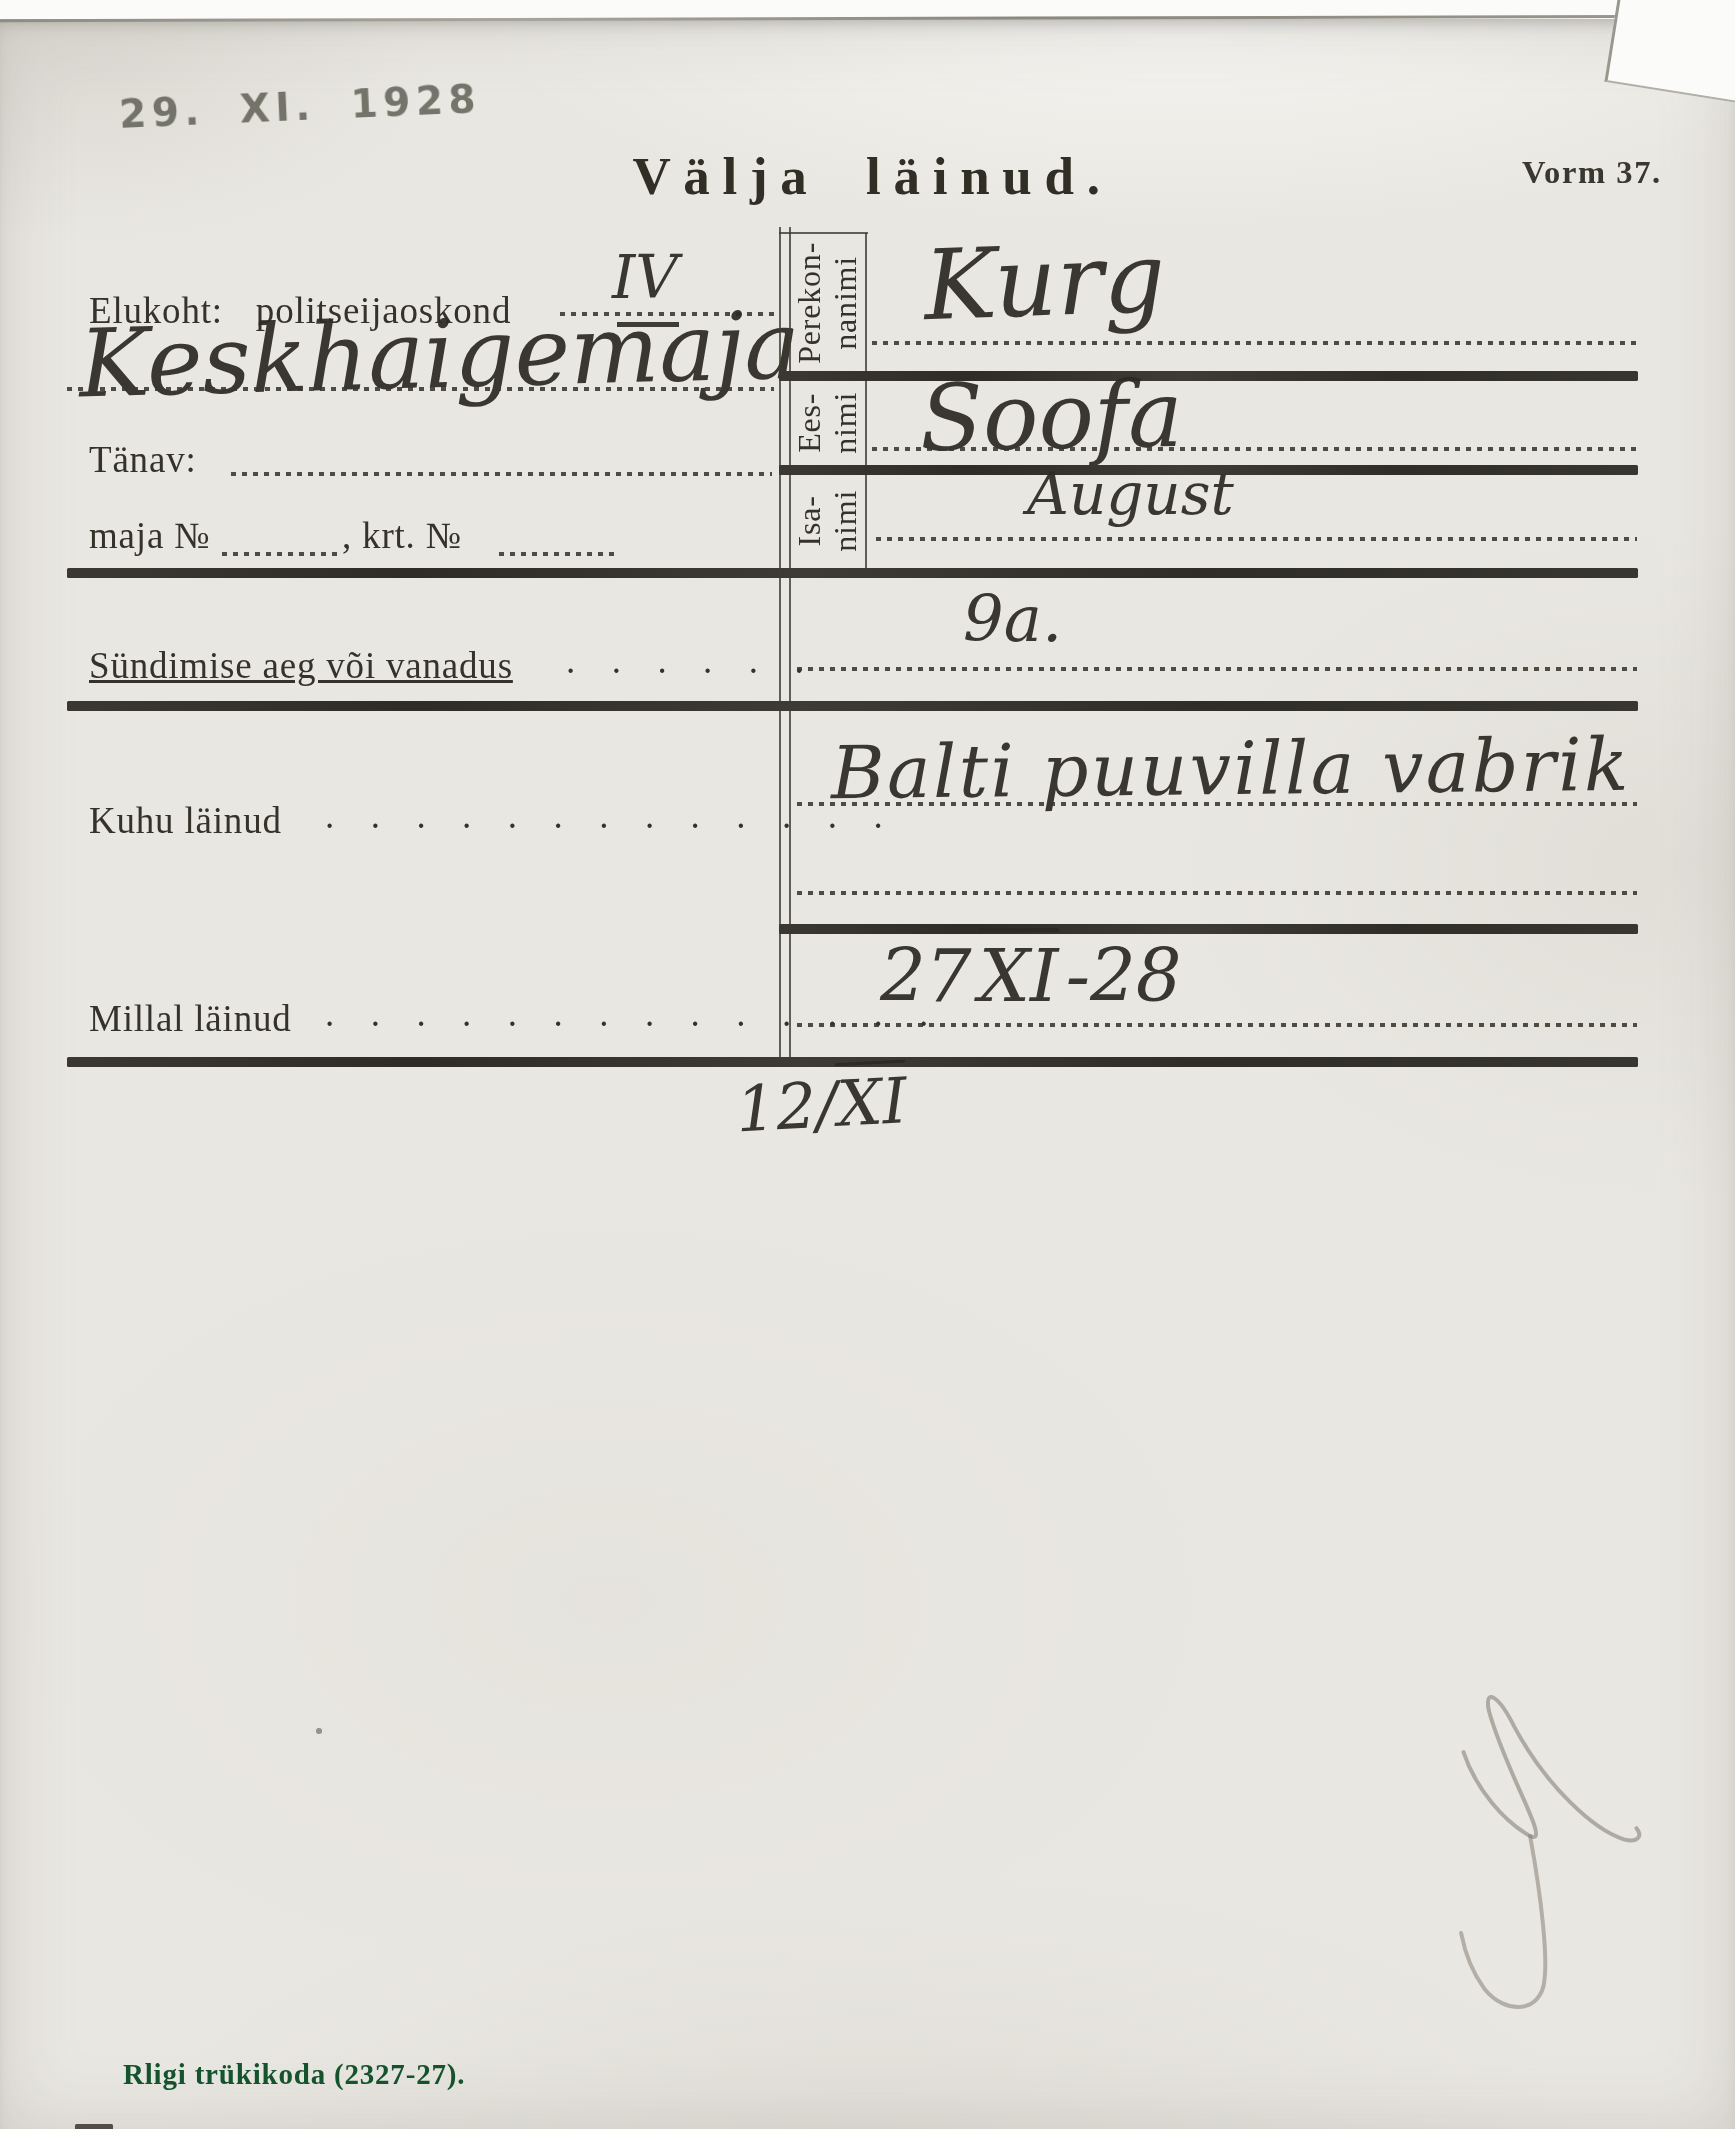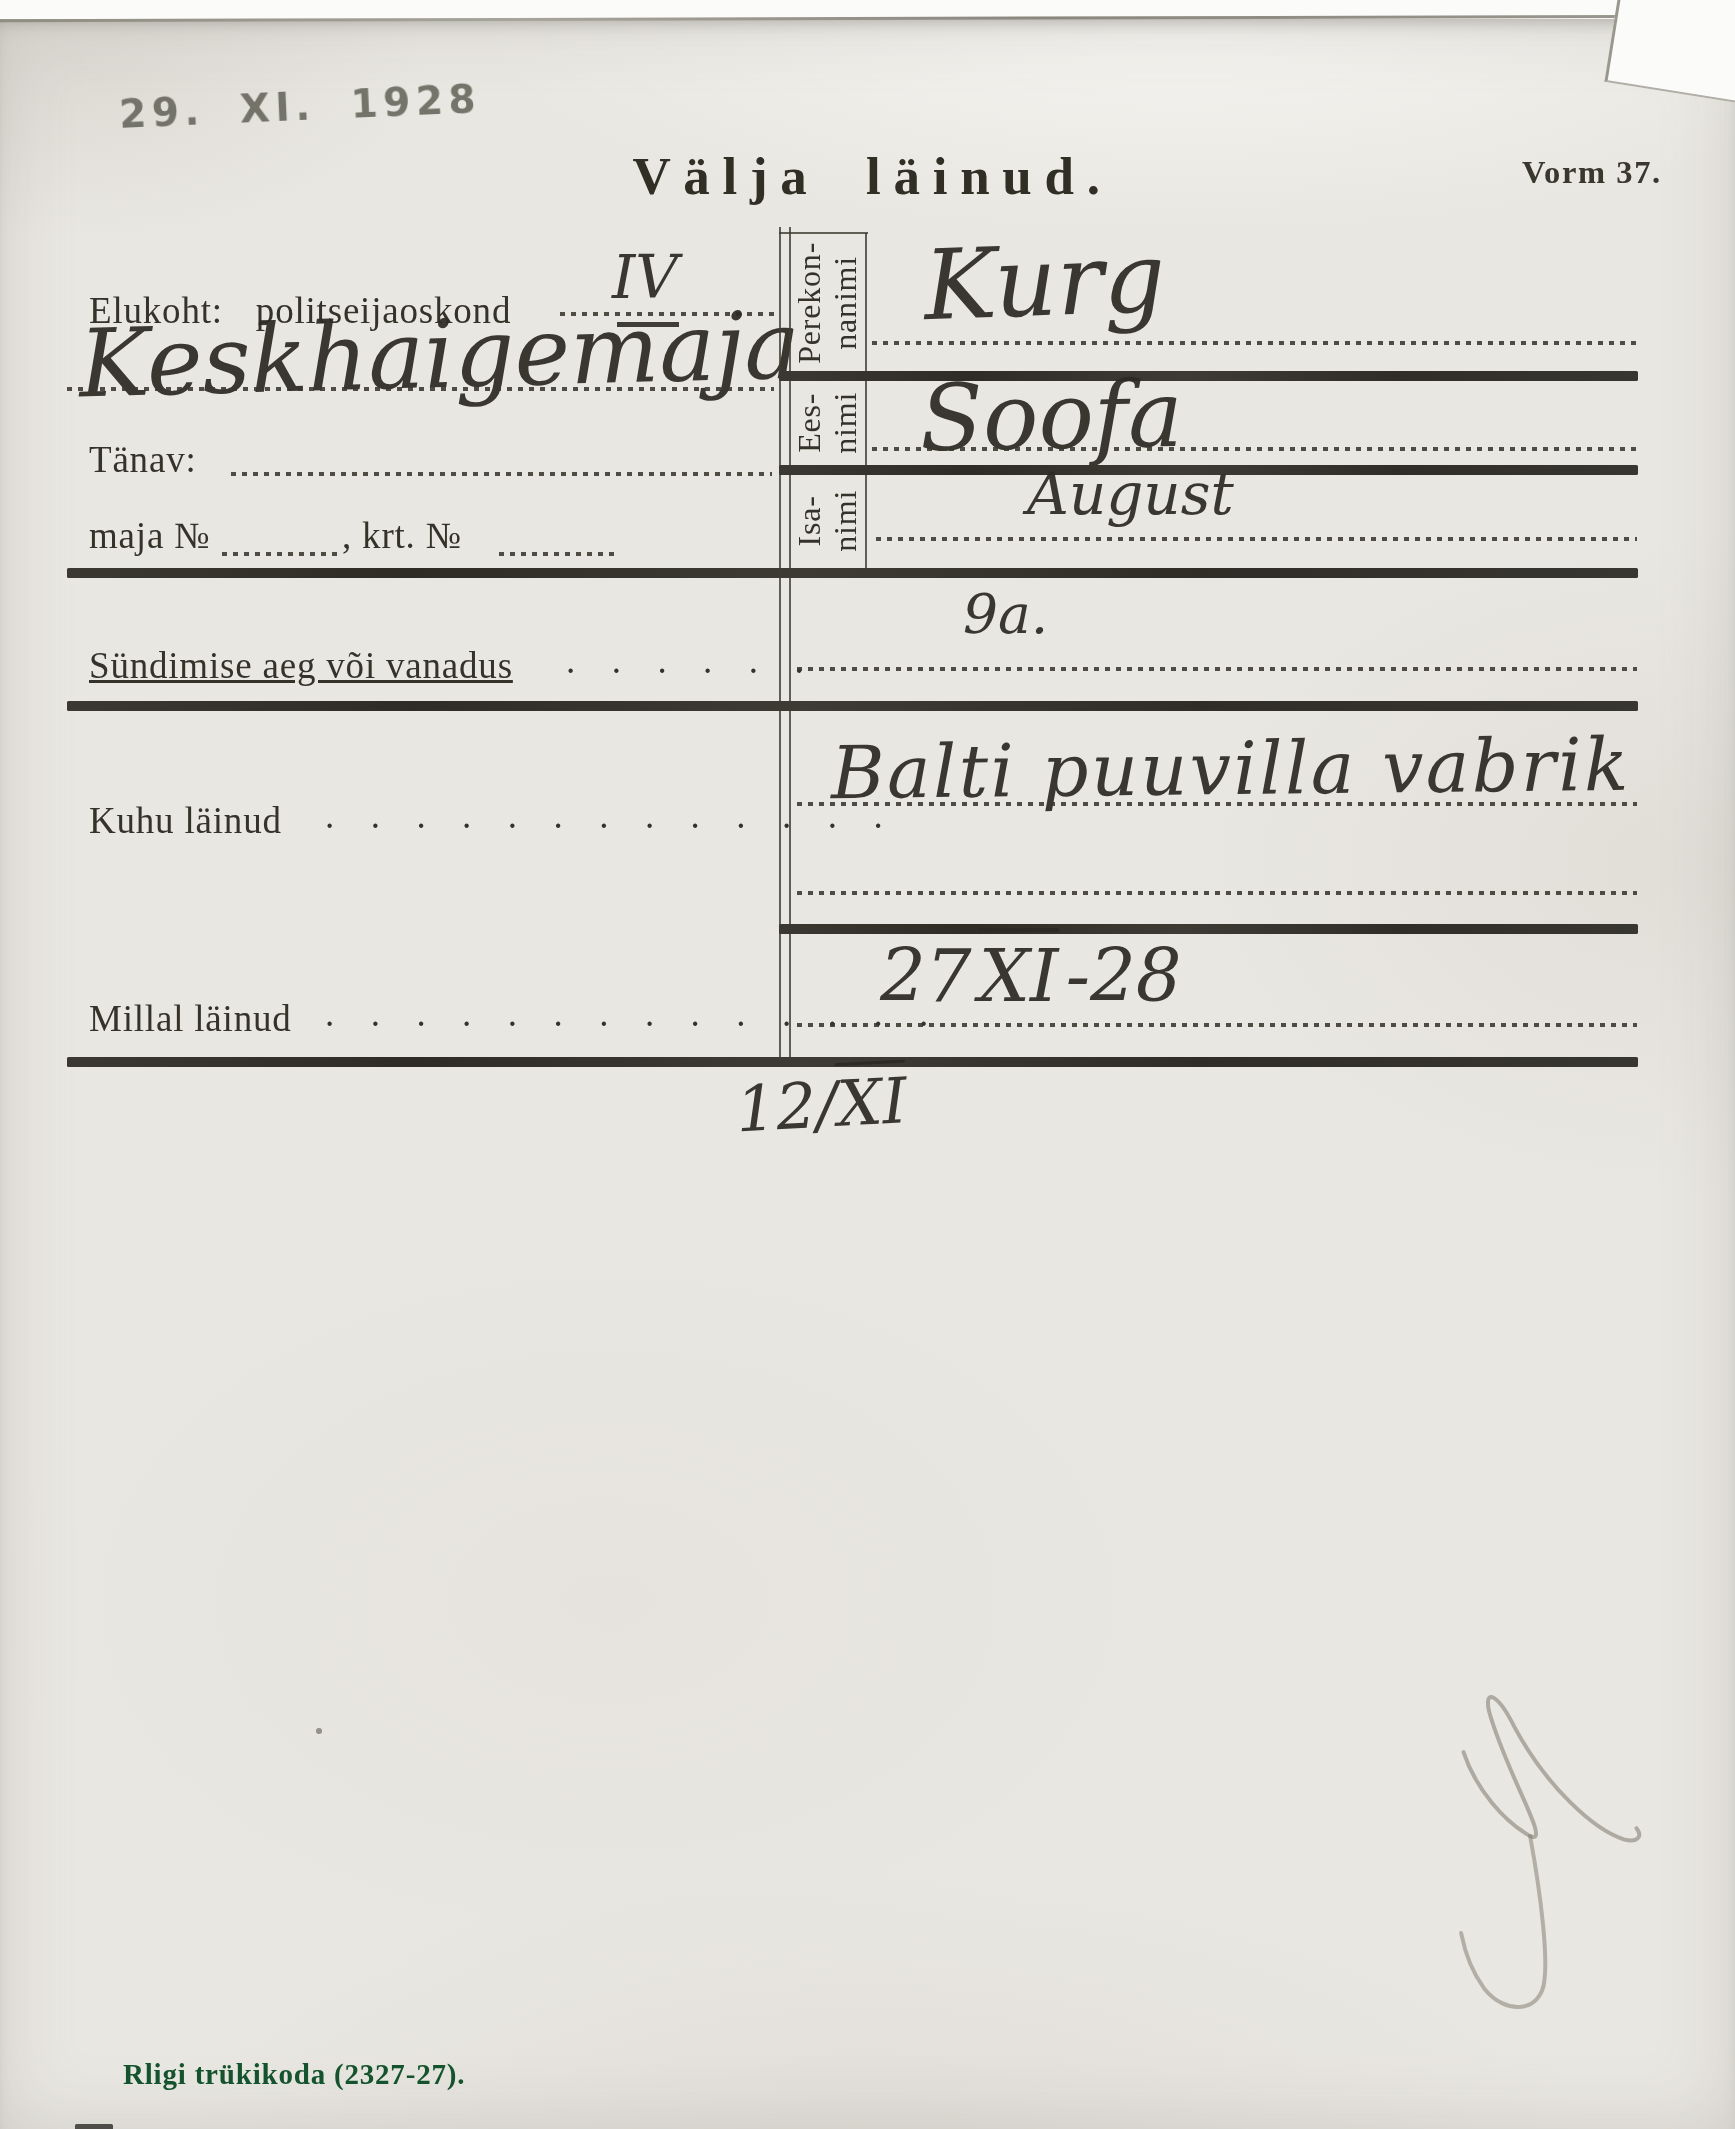--- a/index.html
+++ b/index.html
@@ -172,21 +172,21 @@
   <div class="dotline" style="left:872px; top:341px; width:765px;"></div>
   <div class="bar" style="left:779px; top:371px; width:859px; height:9.5px;"></div>
 
   <div class="hw" style="left:920px; top:363px; font-size:92px; transform:rotate(-1deg);">Soofa</div>
   <div class="dotline" style="left:872px; top:447px; width:765px;"></div>
   <div class="bar" style="left:779px; top:465px; width:859px; height:9.5px;"></div>
 
   <div class="hw" style="left:1027px; top:460px; font-size:58px;">August</div>
   <div class="dotline" style="left:876px; top:537px; width:761px;"></div>
 
-  <div class="hw" style="left:963px; top:582px; font-size:55px;">9a.</div>
+  <div class="hw" style="left:963px; top:582px; font-size:64px;">9a.</div>
   <div class="dotline" style="left:797px; top:667px; width:840px;"></div>
 
   <div class="hw" style="left:831px; top:726px; font-size:73px; letter-spacing:2.4px; transform:rotate(-0.6deg);">Balti puuvilla vabrik</div>
   <div class="dotline" style="left:797px; top:802px; width:840px;"></div>
   <div class="dotline" style="left:797px; top:891px; width:840px;"></div>
   <div class="bar" style="left:779px; top:924px; width:859px; height:9.5px;"></div>
 
   <div class="hw" style="left:880px; top:934px; font-size:72px;"><span>27</span> <span class="ovl">XI</span> <span>-28</span></div>
   <div class="dotline" style="left:797px; top:1023px; width:840px;"></div>
 

